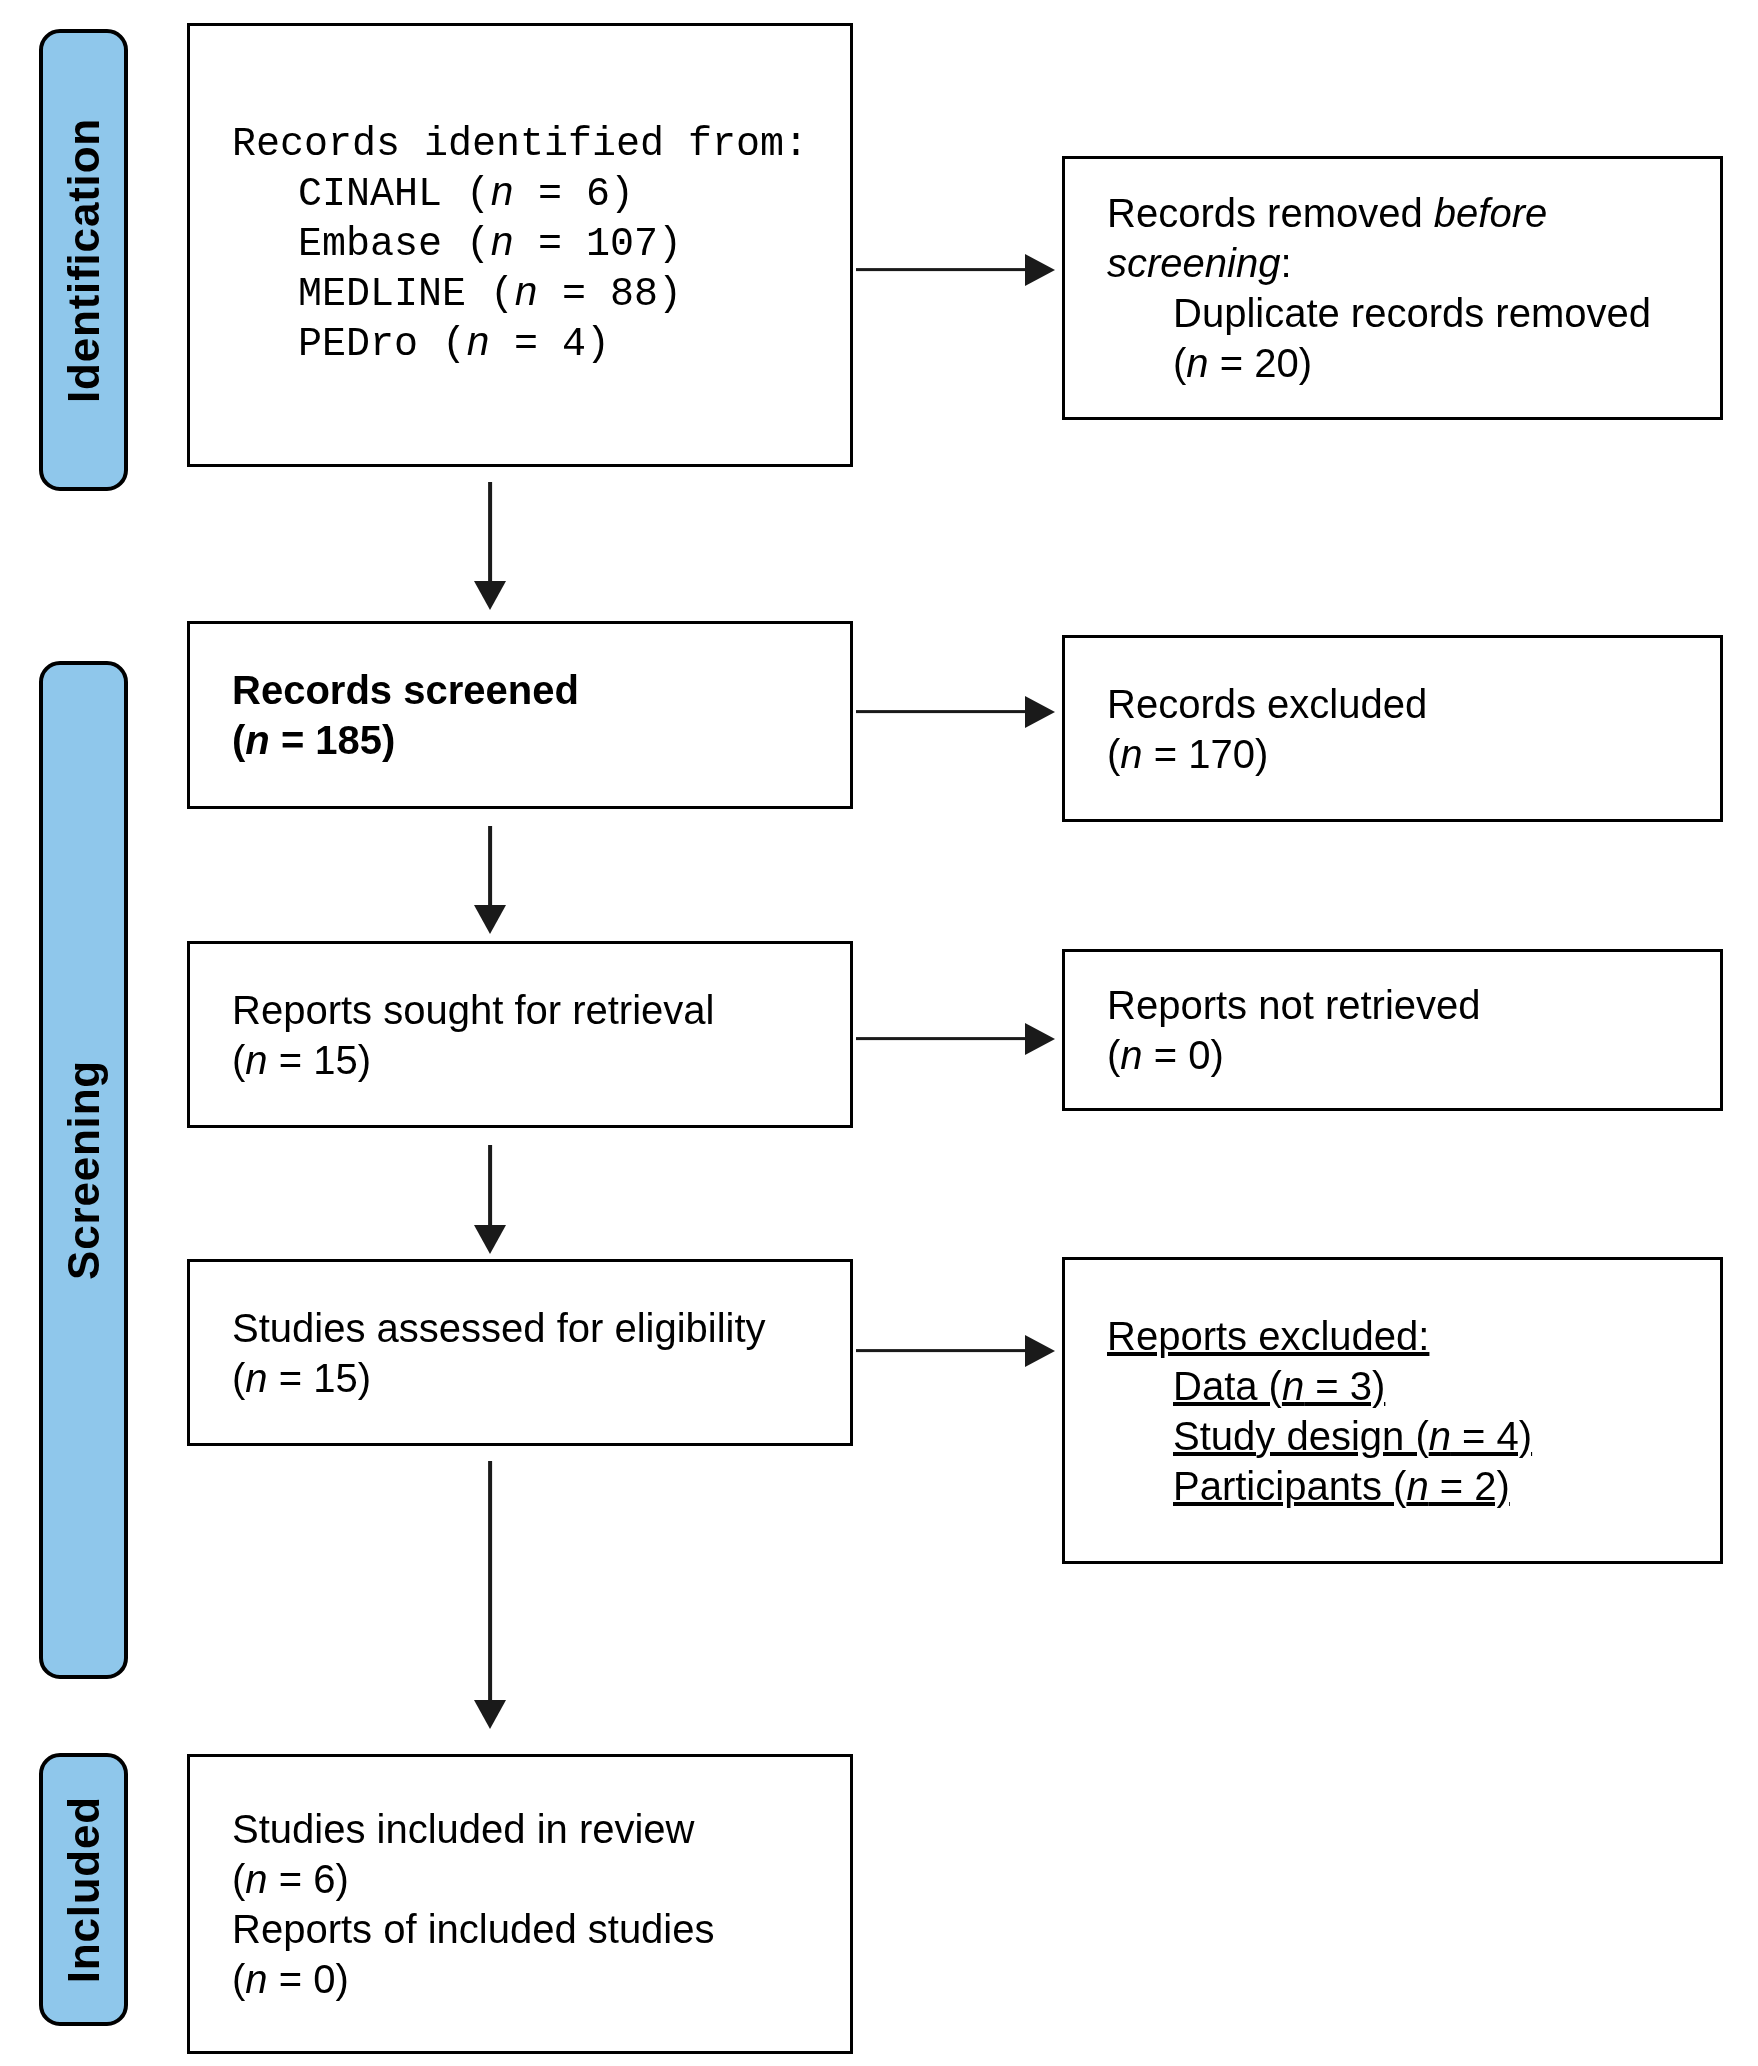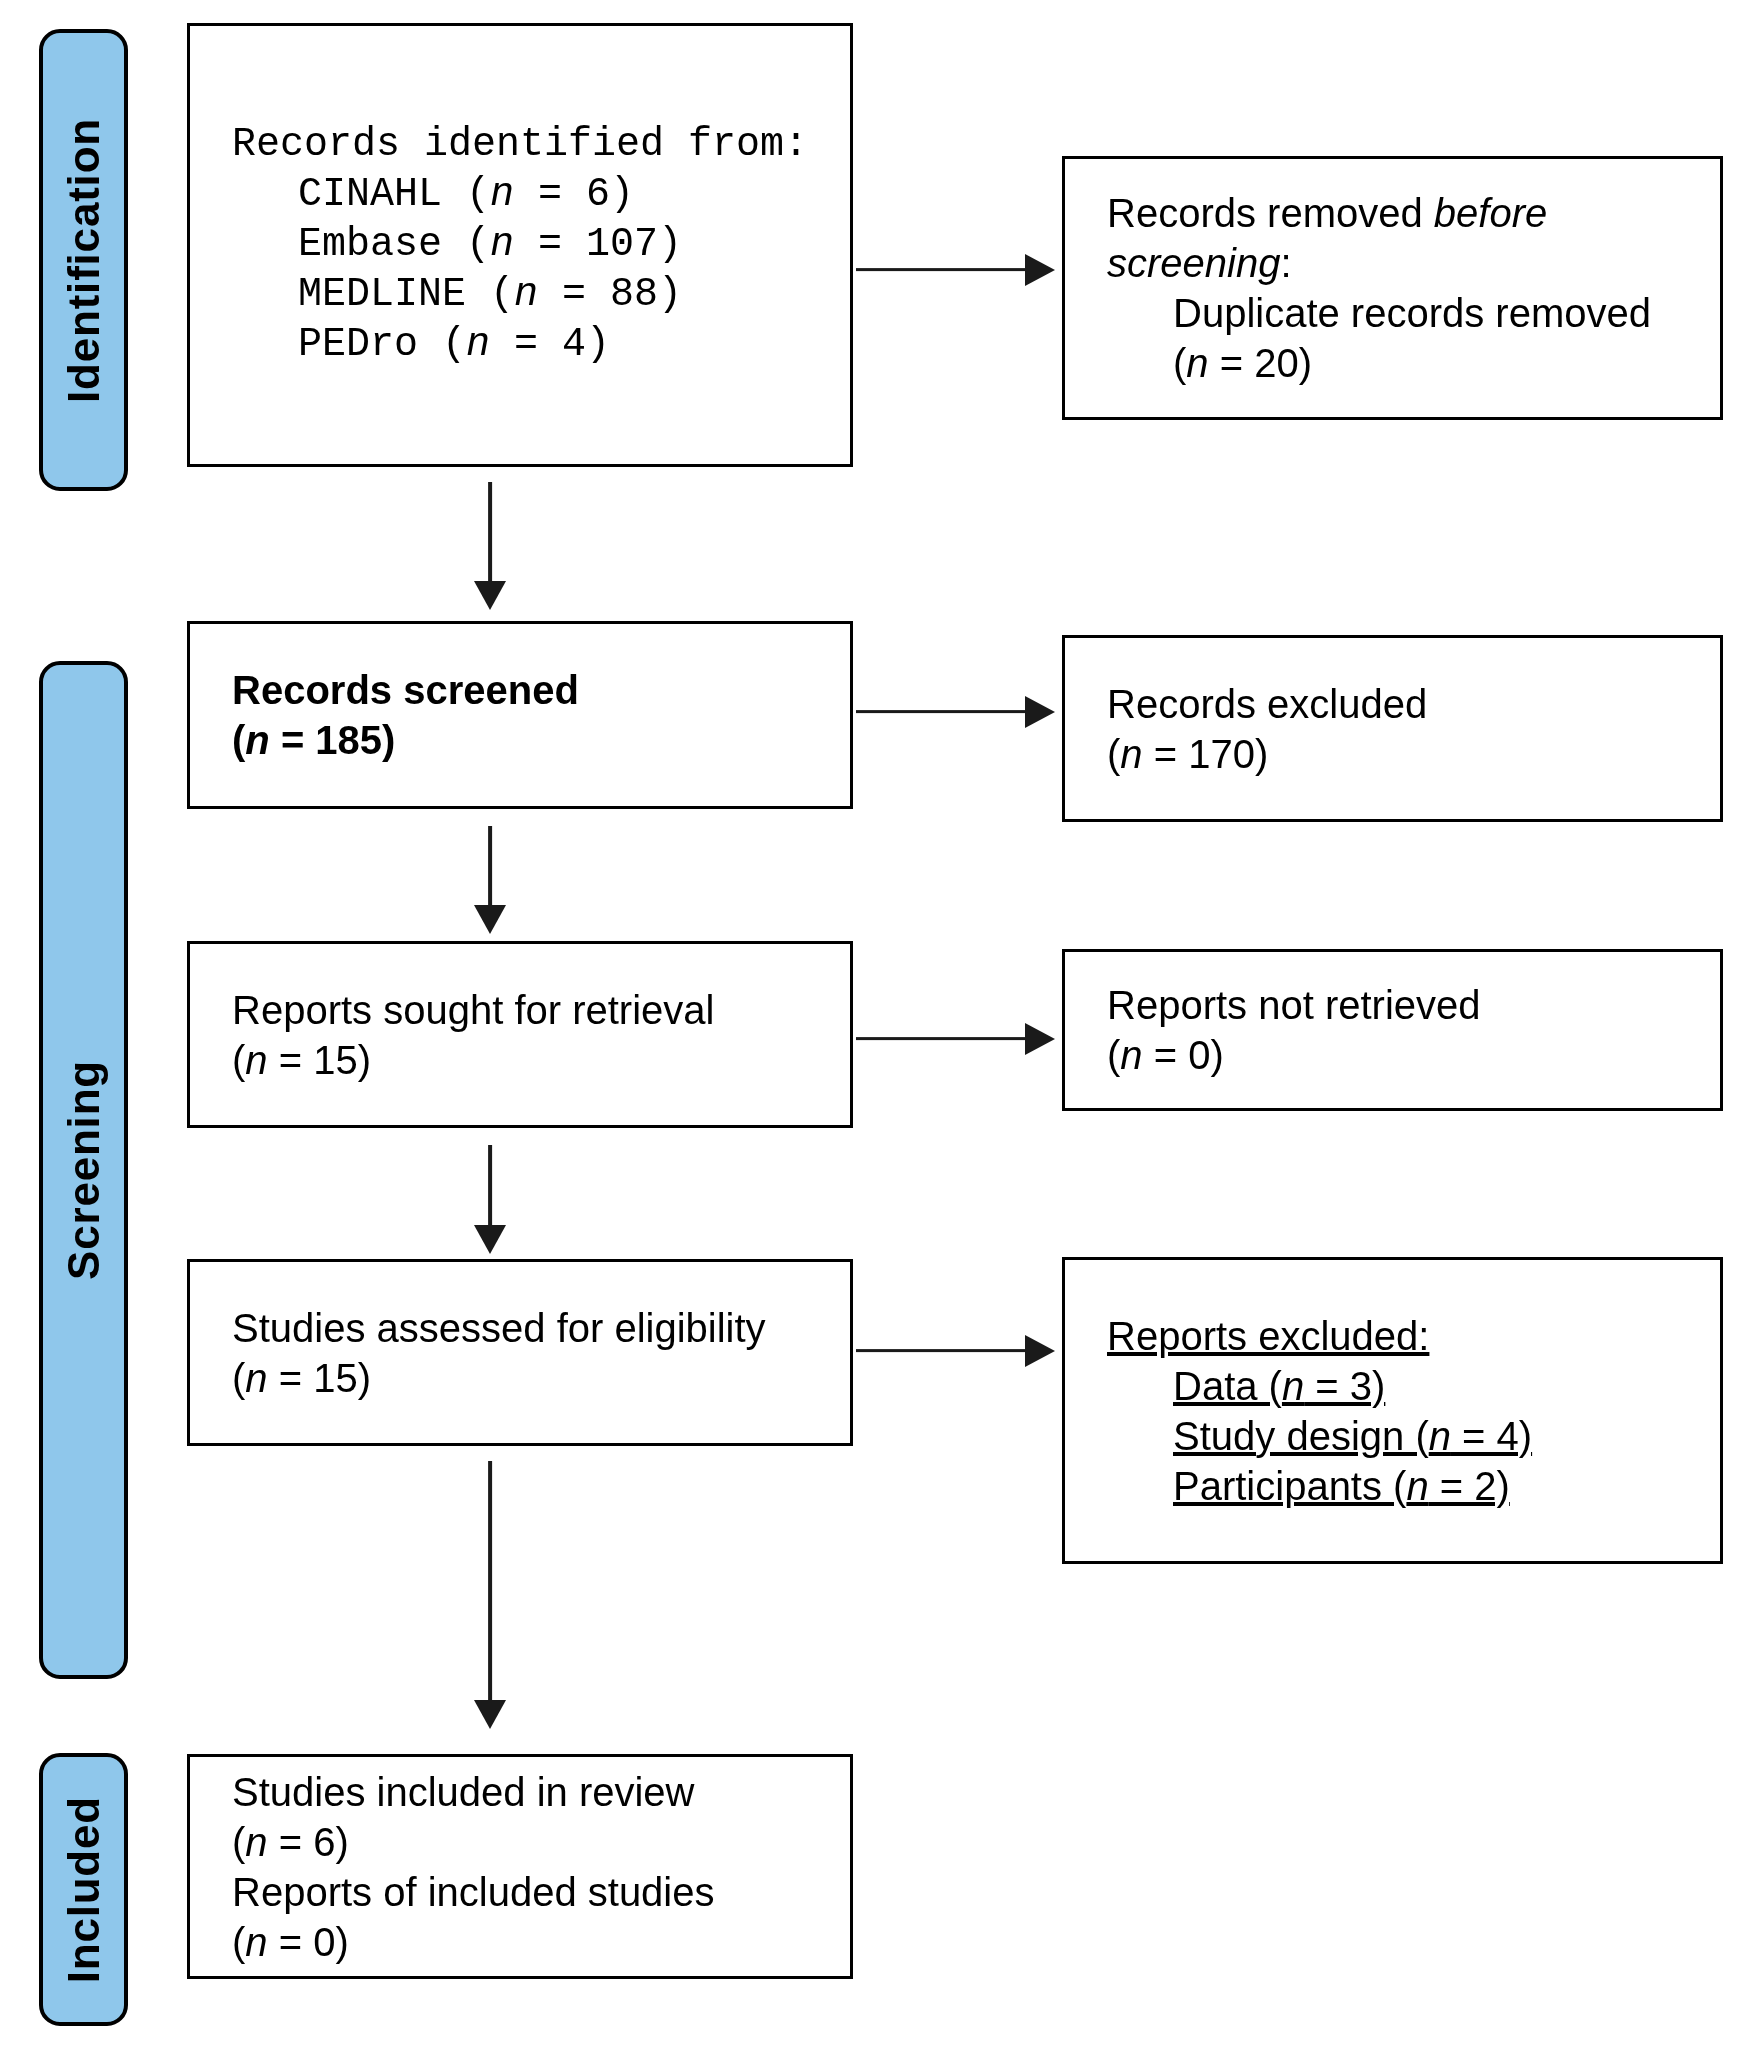--- a/index.html
+++ b/index.html
@@ -136,21 +136,21 @@
       </div>
   </div>
 
   <div class="box" style="left:187px; top:1259px; width:666px; height:187px;">
     <div class="box-text">
         <div class="line"><span>Studies assessed for eligibility</span></div>
         <div class="line"><span>(</span><span class="it">n</span><span> = 15)</span></div>
       </div>
   </div>
 
-  <div class="box" style="left:187px; top:1754px; width:666px; height:225px;">
+  <div class="box" style="left:187px; top:1754px; width:666px; height:300px;">
     <div class="box-text">
         <div class="line"><span>Studies included in review</span></div>
         <div class="line"><span>(</span><span class="it">n</span><span> = 6)</span></div>
         <div class="line"><span>Reports of included studies</span></div>
         <div class="line"><span>(</span><span class="it">n</span><span> = 0)</span></div>
       </div>
   </div>
 
   <div class="box" style="left:1062px; top:112px; width:661px; height:264px;margin-top:44px;">
     <div class="box-text">

